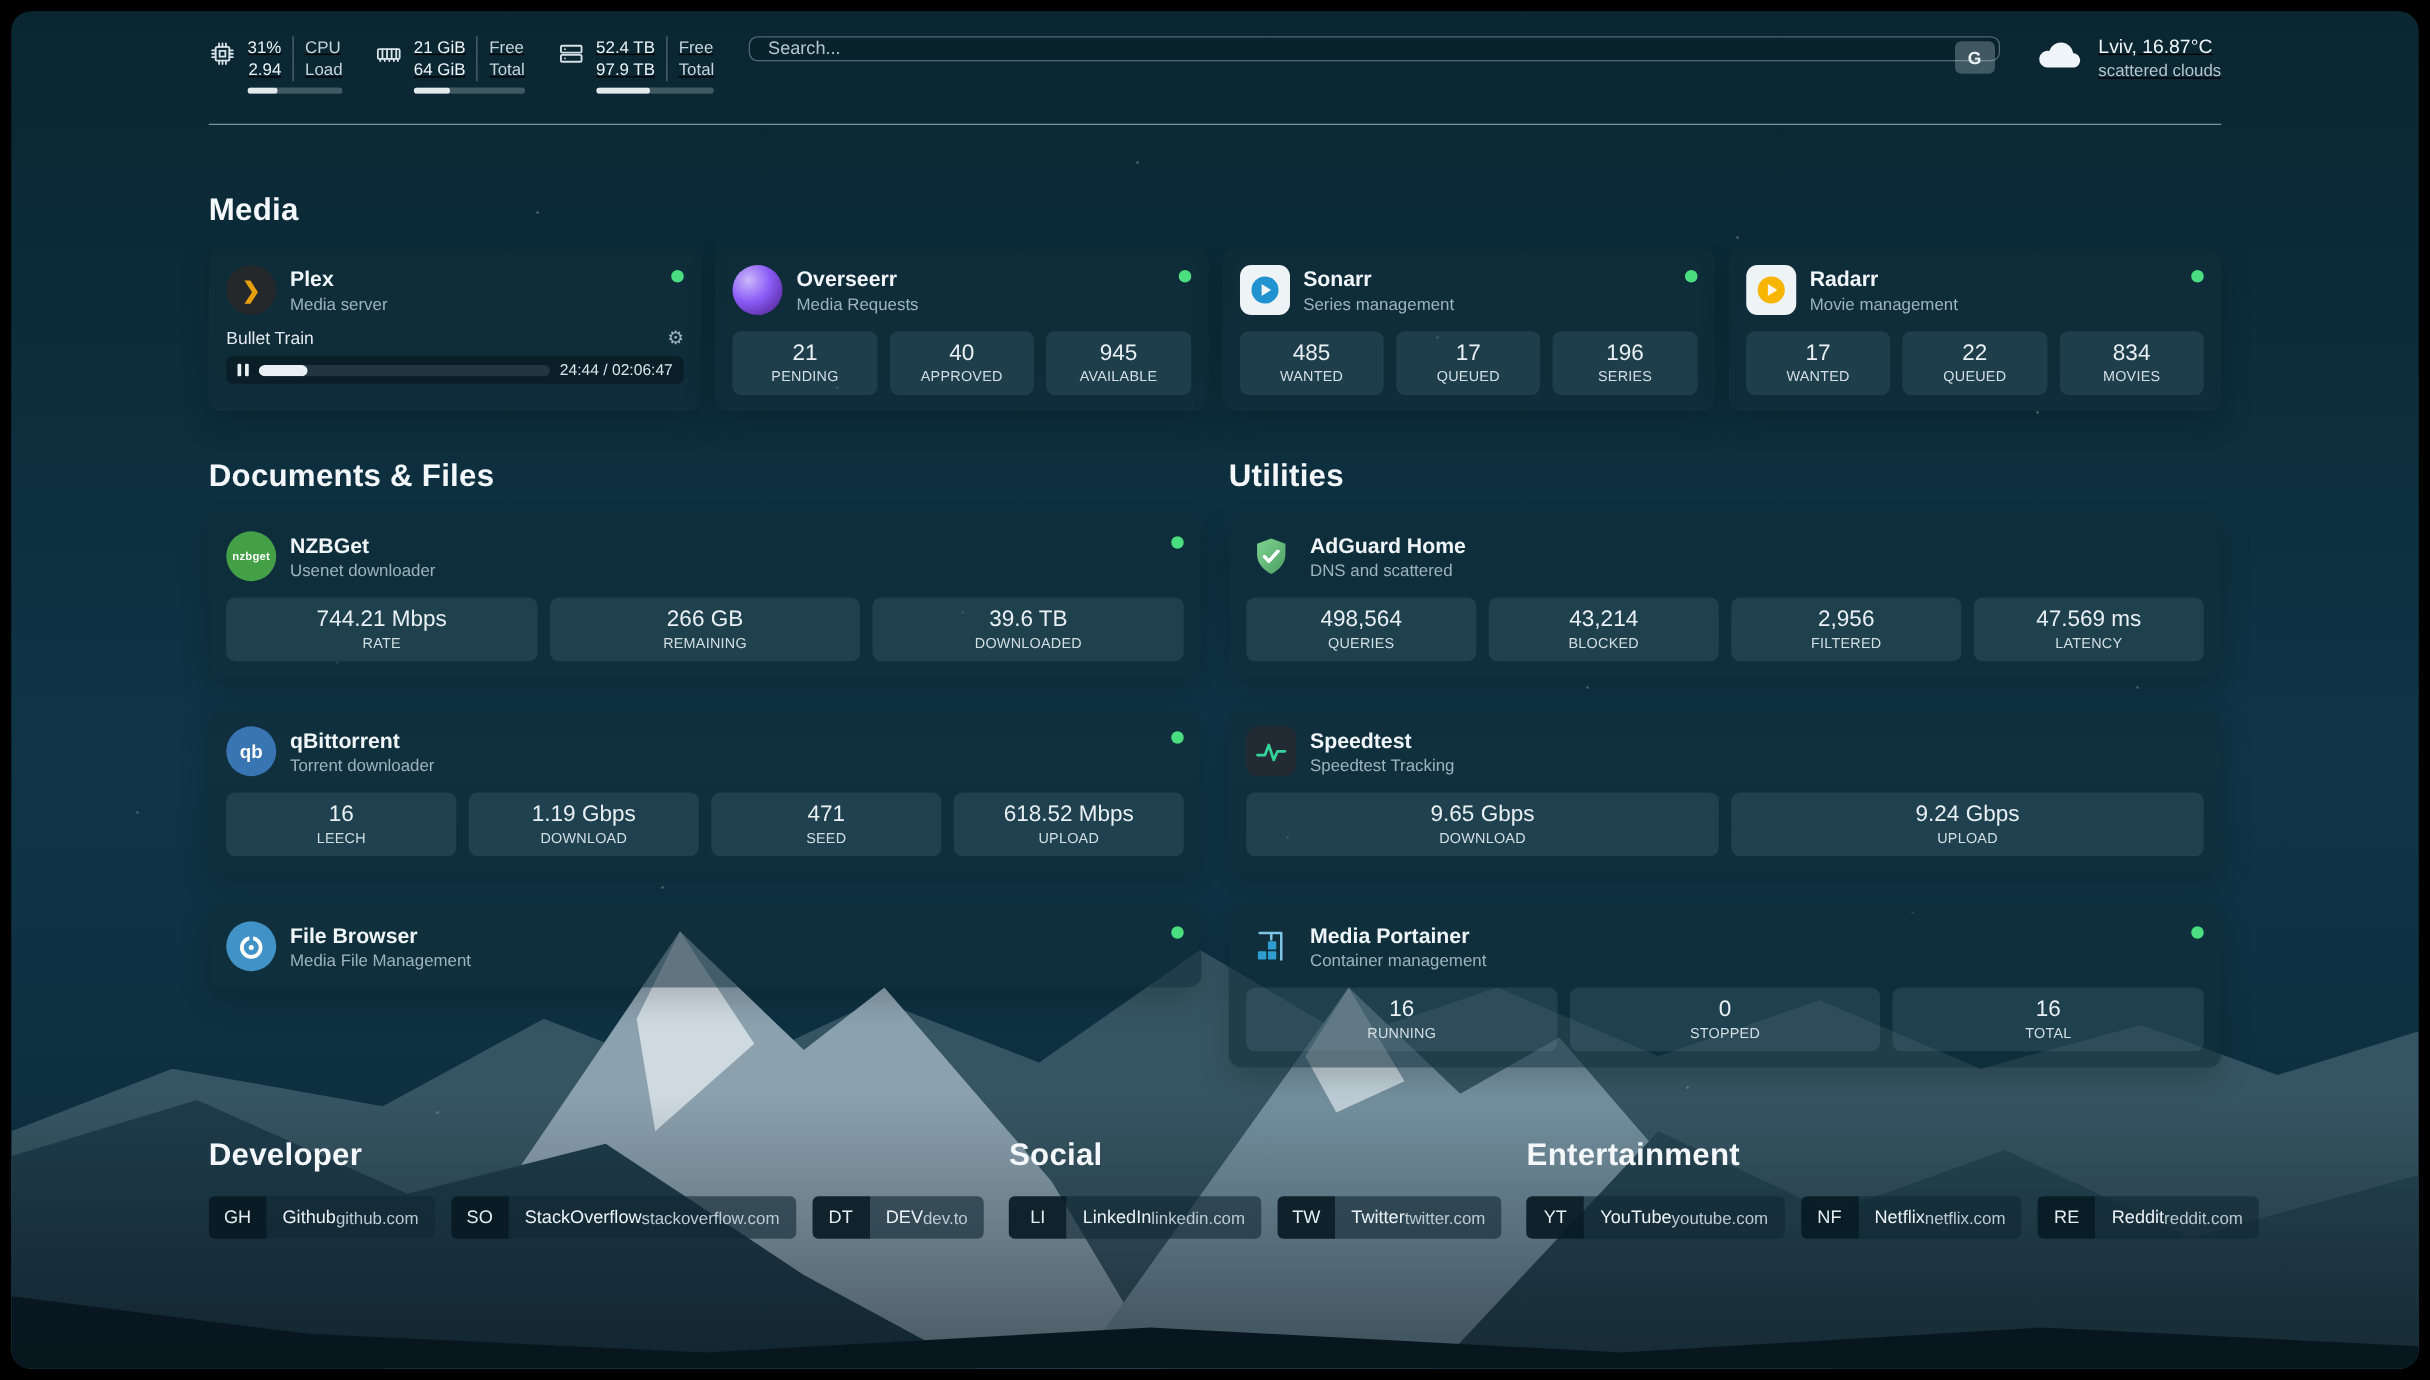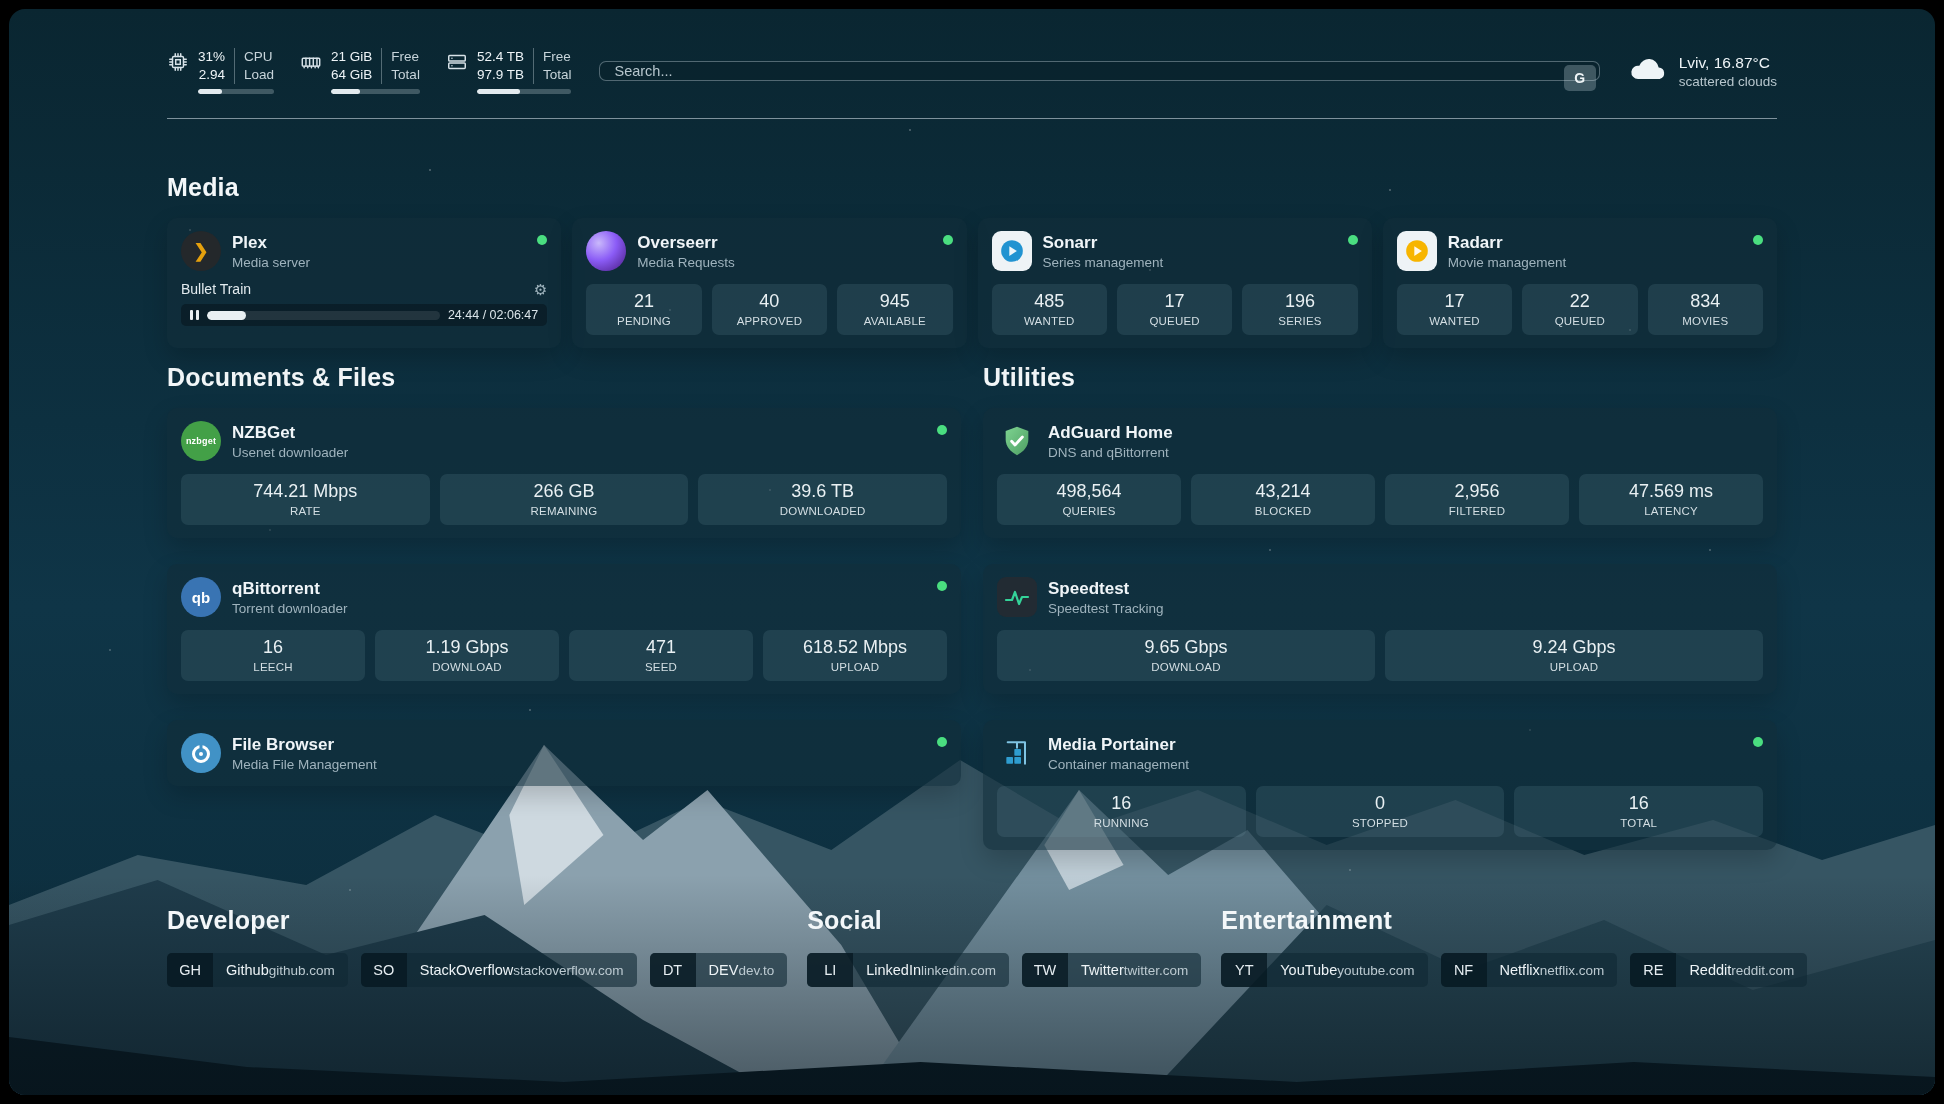--- a/index.html
+++ b/index.html
@@ -28,22 +28,22 @@
       1620px 320px 0 rgba(255,255,255,.35), 260px 520px 0 rgba(255,255,255,.30),
       760px 480px 0 rgba(255,255,255,.35), 1260px 540px 0 rgba(255,255,255,.30),
       520px 700px 0 rgba(255,255,255,.30), 1020px 660px 0 rgba(255,255,255,.35),
       1520px 720px 0 rgba(255,255,255,.30), 340px 880px 0 rgba(255,255,255,.25),
       840px 920px 0 rgba(255,255,255,.30), 1340px 860px 0 rgba(255,255,255,.25),
       1700px 540px 0 rgba(255,255,255,.30), 100px 640px 0 rgba(255,255,255,.25);
   }
   .content{ position:relative; z-index:1; padding:0 158px; height:100%; }
 
   
-  .topbar{ display:flex; align-items:center; padding-top:39px; padding-bottom:24px;
-    border-bottom:1px solid rgba(222,234,240,.55); }
+  .topbar{ display:flex; align-items:flex-start; padding-top:20px; padding-bottom:24px;
+    border-bottom:1px solid rgba(222,234,240,.55);text-decoration:underline; }
   .widgets{ display:flex; gap:26px; }
   .widget{ display:flex; gap:9px; }
   .w-icon{ margin-top:3px; color:#dce6eb; }
   .w-cols{ display:flex; gap:9px; }
   .w-col{ display:flex; flex-direction:column; line-height:1.35; font-size:13.5px; }
   .w-col.vals{ align-items:flex-end; color:#eef4f7; }
   .w-col.labs{ color:#c7d4da; padding-left:9px; border-left:1px solid rgba(222,234,240,.35); }
   .w-track{ margin-top:5px; height:5px; border-radius:3px; background:rgba(222,234,240,.25); overflow:hidden; }
   .w-fill{ height:100%; border-radius:3px; background:#e2eaee; }
 
@@ -84,21 +84,21 @@
   .np-title{ font-size:14px; color:#e3ebef; }
   .gear{ margin-left:auto; color:#9fb3bd; font-size:15px; cursor:pointer; line-height:1; }
   .np-bar{ display:flex; align-items:center; margin-top:7px; background:rgba(6,22,30,.6);
     border-radius:5px; height:22px; padding:0 9px; gap:8px; }
   .pause{ display:flex; gap:2.5px; cursor:pointer; }
   .pause i{ display:block; width:3px; height:10px; background:#e8eff2; border-radius:1px; }
   .np-track{ flex:1; height:9px; border-radius:4.5px; background:rgba(255,255,255,.10); overflow:hidden; }
   .np-fill{ height:100%; background:#e9f0f3; border-radius:4.5px; }
   .np-time{ font-size:12.5px; color:#dbe5ea; white-space:nowrap; }
 
-  .mid{ display:grid; grid-template-columns:1fr 1fr; gap:22px; margin-top:15px; }
+  .mid{ display:grid; grid-template-columns:1fr 1fr; gap:22px; margin-top:38px; }
   .col-cards{ display:flex; flex-direction:column; gap:26px; margin-top:16px; }
 
   
   .bottom{ display:grid; grid-template-columns:1fr 1fr 1fr; gap:20px; margin-top:56px; }
   .bm-list{ display:flex; flex-direction:row; gap:13px; margin-top:18px; }
   .bm-row{ display:flex; align-items:center; height:34px; background:rgba(15,40,52,.6);
     border-radius:5px; overflow:hidden; cursor:pointer; text-decoration:none; }
   .bm-abbr{ width:46px; align-self:stretch; display:flex; align-items:center; justify-content:center;
     background:rgba(6,24,33,.78); color:#e6edf1; font-size:14.5px; }
   .bm-name{ margin-left:13px; font-size:14.5px; color:#edf3f6; }
@@ -442,21 +442,21 @@
                     <stop offset="0" stop-color="#7ed491"></stop>
                         <stop offset="1" stop-color="#4e9e63"></stop>
                   </linearGradient>
                     </defs>
                   <path d="M12 2l8 3v6c0 5-3.6 8.8-8 11-4.4-2.2-8-6-8-11V5z" fill="url(#agGrad)"></path>
                   <path d="M8.2 12.2l2.4 2.6 5.2-5.6" fill="none" stroke="#fff" stroke-width="2" stroke-linecap="round" stroke-linejoin="round"></path>
                 </svg>
               </div>
               <div class="svc-text">
                 <div class="svc-name">AdGuard Home</div>
-                <div class="svc-desc">DNS and qBittorrent</div>
+                <div class="svc-desc">DNS and scattered</div>
               </div>
             </div>
             <div class="stats">
               <div class="stat">
                 <div class="stat-value">498,564</div>
                 <div class="stat-label">QUERIES</div>
               </div>
               <div class="stat">
                 <div class="stat-value">43,214</div>
                 <div class="stat-label">BLOCKED</div>

